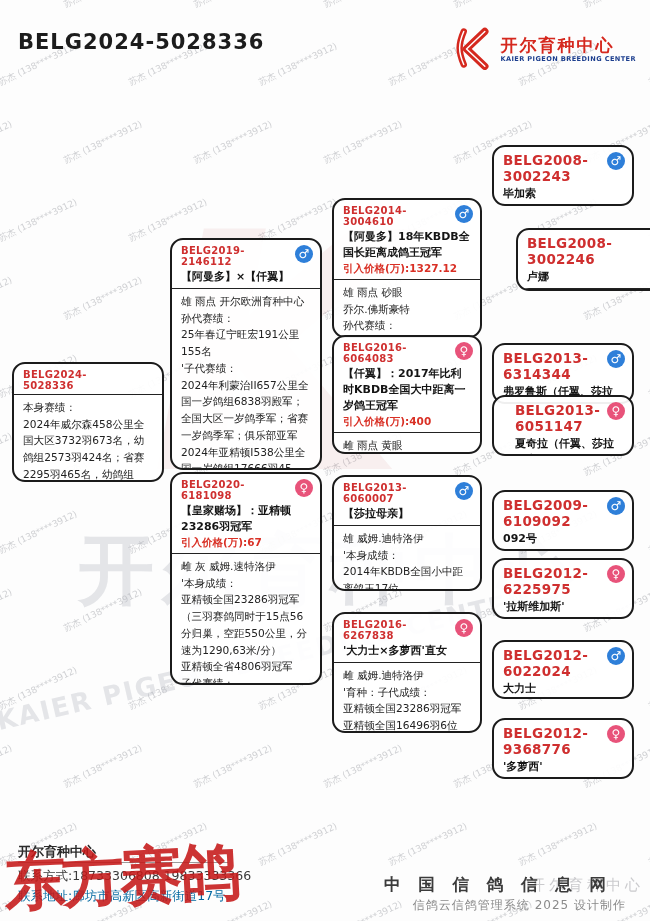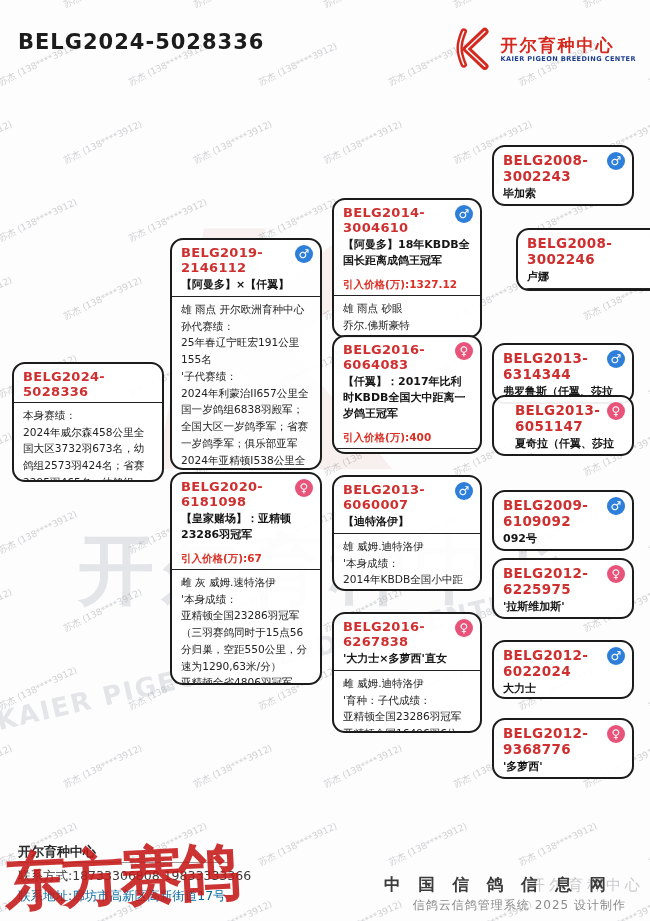--- a/index.html
+++ b/index.html
@@ -20,28 +20,28 @@
   .page-title{position:absolute;left:18px;top:30px;font-size:21px;font-weight:bold;color:#1c1c1c;letter-spacing:1px;}
   .logo{position:absolute;right:14px;top:26px;display:flex;align-items:center;gap:6px;}
   .logo-txt{display:flex;flex-direction:column;line-height:1.15;}
   .logo-cn{font-size:17px;font-weight:bold;color:#d5281e;letter-spacing:2px;}
   .logo-en{font-size:6.6px;color:#1d3f8f;font-weight:bold;letter-spacing:0.4px;}
 
   
   .card{position:absolute;background:rgba(255,255,255,0.93);border:2px solid #1b1b1b;
     border-radius:13px;overflow:hidden;box-sizing:border-box;}
   .card-head{padding:5px 9px 3px 9px;position:relative;}
-  .card-title{font-size:13px;font-weight:bold;color:#cf2f2f;letter-spacing:0.3px;padding-right:20px;}
+  .card-title{font-size:10px;font-weight:bold;color:#cf2f2f;letter-spacing:0.3px;padding-right:20px;}
   .card.small .card-title{font-size:13.5px;}
   .gender{position:absolute;top:5px;right:7px;width:18px;height:18px;border-radius:50%;
     color:#fff;font-size:12px;line-height:18px;text-align:center;font-weight:bold;}
   .gender.male{background:#2e7fd9;}
   .gender.female{background:#e8537a;}
   .card-sub{font-size:11px;font-weight:bold;color:#151515;margin-top:2px;line-height:1.45;white-space:pre-line;}
-  .card-price{font-size:10.5px;font-weight:bold;color:#d93025;margin-top:9px;}
+  .card-price{font-size:10.5px;font-weight:bold;color:#d93025;margin-top:1px;}
   .card-body{border-top:1.5px solid #222;padding:4px 9px 6px 9px;font-size:10.6px;color:#222;
     line-height:1.58;white-space:pre-line;}
 
   
   .f-company{position:absolute;left:18px;top:843px;font-size:13px;color:#2b2b2b;font-weight:bold;}
   .f-rule{position:absolute;left:18px;top:862px;width:210px;height:1px;background:#9a9a9a;}
   .f-phone{position:absolute;left:18px;top:868px;font-size:12.5px;color:#3a3a3a;}
   .f-addr{position:absolute;left:18px;top:888px;font-size:12.5px;color:#0369a1;}
   .f-stamp{position:absolute;left:4px;top:846px;font-size:62px;font-weight:bold;color:rgba(197,24,24,0.88);
     font-family:"DejaVu Serif","Liberation Serif",serif;transform:rotate(-3deg);letter-spacing:-4px;
@@ -217,21 +217,21 @@
         </div>
         <div class="card-body">雌 雨点 黄眼
 威利.丹尼斯
 孙代赛绩：
 25年春西安慧能393公里78名</div>
       </div>
       <div class="card" style="left: 332px; top: 475px; width: 150px; height: 116px;">
         <div class="card-head">
           <div class="card-title">BELG2013-6060007</div>
           <div class="gender male">♂</div>
-          <div class="card-sub">【迪特洛伊】</div>
+          <div class="card-sub">【莎拉母亲】</div>
         </div>
         <div class="card-body">雄 威姆.迪特洛伊
 '本身成绩：
 2014年KBDB全国小中距离鸽王17位
 苏伯斯841羽冠军
 8698羽亚军
 1734羽亚军</div>
       </div>
       <div class="card" style="left: 332px; top: 612px; width: 150px; height: 121px;">
         <div class="card-head">

